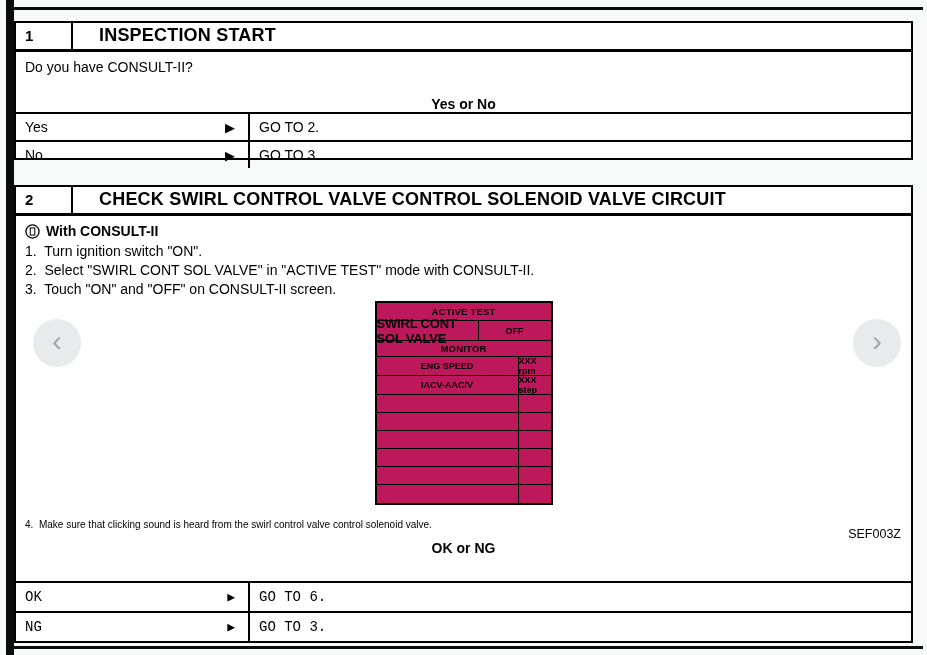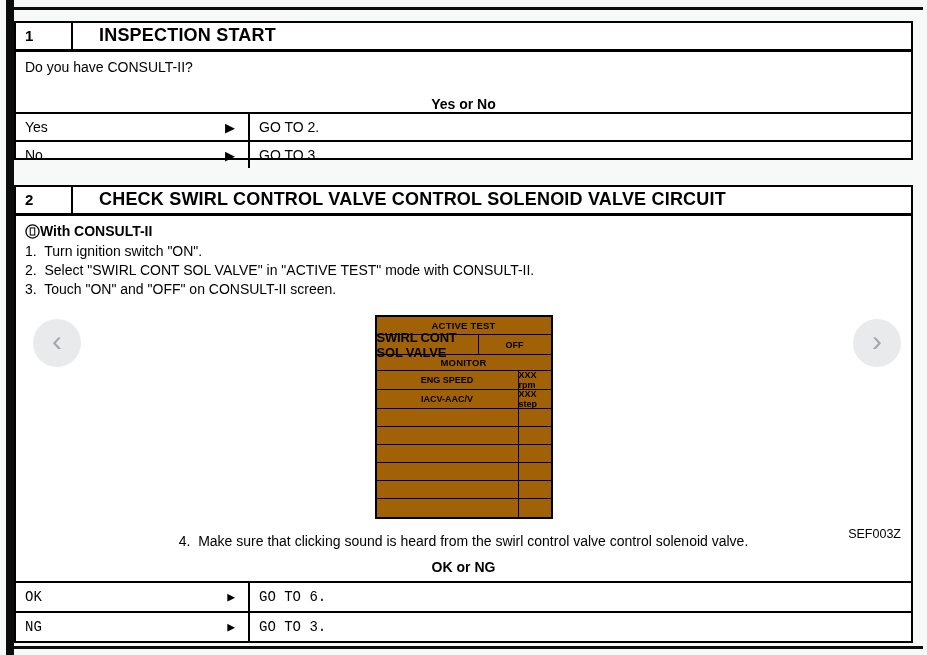--- a/index.html
+++ b/index.html
@@ -39,44 +39,44 @@
   .result-row { display: flex; border-top: 2px solid #000; height: 28px; font-size: 14px; }
   #block2 .result-row { height: 30px; font-family: Liberation Mono, monospace; }
   .result-cell1 {
     width: 234px; flex: none; border-right: 2px solid #000;
     position: relative; padding-left: 9px; display: flex; align-items: center;
   }
   .result-arrow { position: absolute; right: 13px; top: 50%; transform: translateY(-50%); font-size: 13px; }
   .result-cell2 { padding-left: 9px; display: flex; align-items: center; }
 
   .content { padding: 6px 9px 0; font-size: 14px; flex: none; }
-  .with-consult { font-weight: bold; display: flex; align-items: center; height: 18px; }
+  .with-consult { font-weight: bold; display: flex; align-items: center; gap: 6px; height: 18px; }
   .consult-icon { display: inline-flex; width: 15px; height: 15px; }
   .step-line { margin-top: 3px; white-space: pre-wrap; line-height: 16px; }
 
-  .consult-wrap { width: 178px; margin: 18px auto 0; border: 2px solid #000; flex: none; background: #a16207; }
+  .consult-wrap { width: 178px; margin: 4px auto 0; border: 2px solid #000; flex: none; background: #be185d; }
   .ct-row { display: flex; border-bottom: 1px solid #000; height: 18px; align-items: stretch; }
   .ct-row:last-child { border-bottom: none; }
   .ct-row.swirl { height: 20px; }
   .ct-row.monitor { height: 16px; }
   .ct-row.data { height: 19px; }
   .ct-full {
     width: 100%; display: flex; align-items: center; justify-content: center;
     font-weight: bold; font-size: 9.5px; letter-spacing: .2px;
   }
   .ct-left {
     width: 142px; flex: none; border-right: 1px solid #000;
     display: flex; align-items: center; justify-content: center;
     font-weight: bold; font-size: 9px;
   }
   .ct-right { flex: 1; display: flex; align-items: center; justify-content: center; font-weight: bold; font-size: 9px; }
   .ct-row.swirl .ct-left { width: 102px; font-size: 13px; letter-spacing: -.2px; }
 
   .figure-label { position: absolute; right: 10px; top: 340px; font-size: 12.5px; }
-  .step4 { padding: 14px 9px 0; font-size: 14px; white-space: pre-wrap; text-align: center; }
+  .step4 { padding: 14px 9px 0; font-size: 10px; white-space: pre-wrap; }
   .decision-label.dl2 { margin-top: 10px; }
 
   .nav-btn {
     position: absolute; top: 319px; width: 48px; height: 48px;
     border-radius: 50%; background: #e9eaeb; border: none;
     color: #a2a7aa; font-size: 30px; font-family: "Liberation Sans", sans-serif;
     display: flex; align-items: center; justify-content: center;
     z-index: 5; cursor: pointer; padding-bottom: 4px;
   }
   #prev-btn { left: 33px; }

